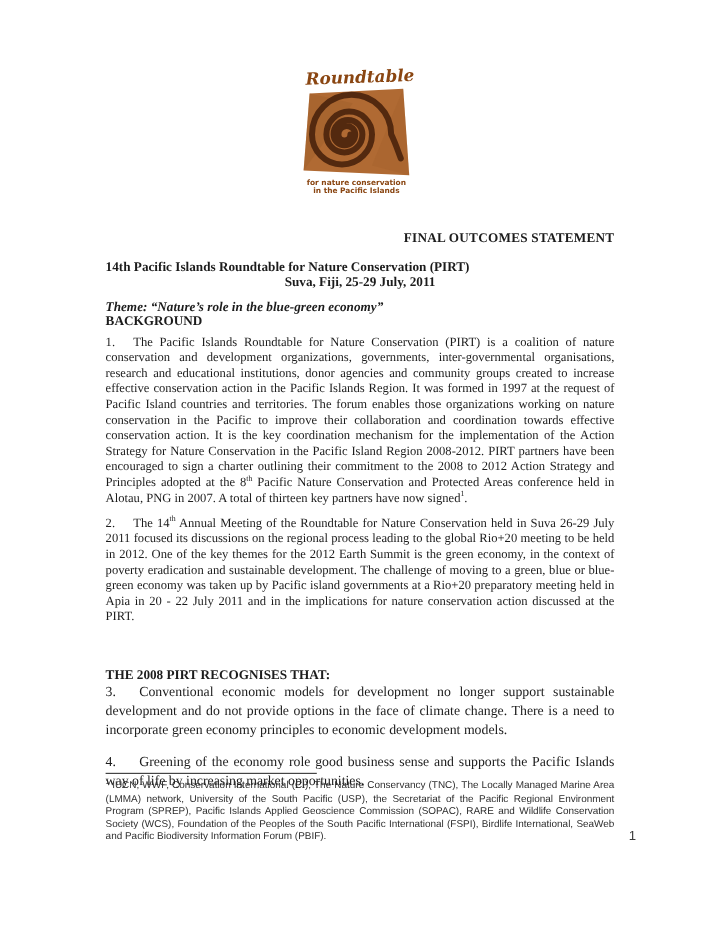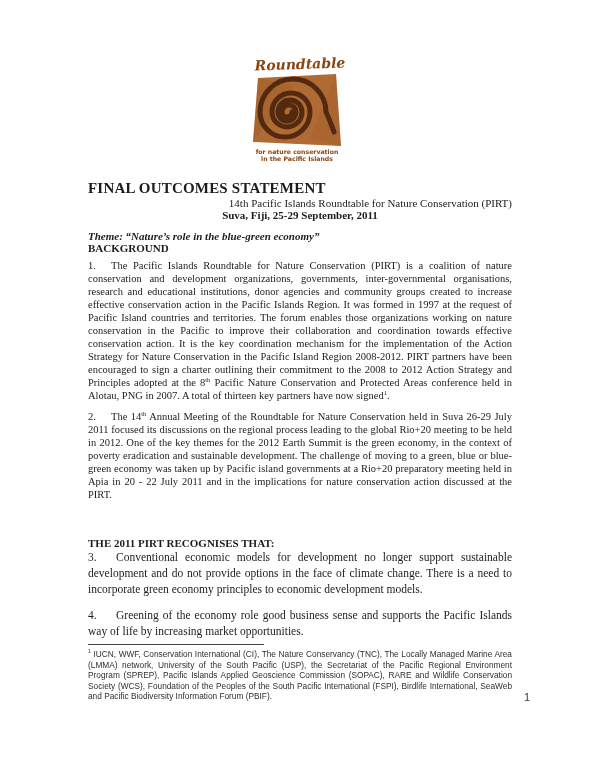--- a/index.html
+++ b/index.html
@@ -10,22 +10,22 @@
     margin:0 auto;
     background:#ffffff;
     font-family:"Liberation Serif", serif;
     color:#1c1c1c;
     overflow:hidden;
   }
   .content { padding:0 88px; }
 
   .logo-wrap { padding-top:56px; text-align:center; }
 
-  .doc-title   { margin-top:12px; text-align:left; font-size:15px; font-weight:bold; letter-spacing:0.2px; }
-  .doc-sub1    { margin-top:0; text-align:right; font-size:11px; font-weight:normal; }
+  .doc-title   { margin-top:24px; text-align:right; font-size:11px; font-weight:bold; letter-spacing:0.2px; }
+  .doc-sub1    { margin-top:12px; text-align:left; font-size:11px; font-weight:bold; }
   .doc-sub2    { text-align:center; font-size:11px; font-weight:bold; }
   .doc-theme   { margin-top:9px;  text-align:left; font-size:11px; font-weight:bold; font-style:italic; }
 
   .sec-head    { font-size:11px; font-weight:bold; text-align:left; }
   .sec-background { margin-top:0; }
   .sec-recognises { margin-top:36px; }
 
   .para { text-align:justify; }
   .body-sm { font-size:10.5px; line-height:13px; }
   .body-lg { font-size:11.5px; line-height:16px; }
@@ -75,31 +75,31 @@
                  A 7 7 0 0 0 34 56
                  A 5 5 0 0 0 44 56" fill="none" stroke-width="5" stroke-linecap="round" stroke="#53290f"></path>
         <text x="49" y="98" text-anchor="middle" font-family="DejaVu Sans, sans-serif" font-weight="bold" font-size="6.2" fill="#8a4612">for nature conservation</text>
         <text x="49" y="105" text-anchor="middle" font-family="DejaVu Sans, sans-serif" font-weight="bold" font-size="6.2" fill="#8a4612">in the Pacific Islands</text>
       </svg>
     </div>
 
     <div class="doc-title">FINAL OUTCOMES STATEMENT</div>
 
     <div class="doc-sub1">14th Pacific Islands Roundtable for Nature Conservation (PIRT)</div>
-    <div class="doc-sub2">Suva, Fiji, 25-29 September, 2011</div>
+    <div class="doc-sub2">Suva, Fiji, 25-29 July, 2011</div>
 
     <div class="doc-theme">Theme: “Nature’s role in the blue-green economy”</div>
 
     <div class="sec-head sec-background">BACKGROUND</div>
 
     <div class="para body-sm p1"><span class="num">1.</span><span><span>The Pacific Islands Roundtable for Nature Conservation (PIRT) is a coalition of nature conservation and development organizations, governments, inter-governmental organisations, research and educational institutions, donor agencies and community groups created to increase effective conservation action in the Pacific Islands Region. It was formed in 1997 at the request of Pacific Island countries and territories. The forum enables those organizations working on nature conservation in the Pacific to improve their collaboration and coordination towards effective conservation action. It is the key coordination mechanism for the implementation of the Action Strategy for Nature Conservation in the Pacific Island Region 2008-2012. PIRT partners have been encouraged to sign a charter outlining their commitment to the 2008 to 2012 Action Strategy and Principles adopted at the 8</span><sup>th</sup><span> Pacific Nature Conservation and Protected Areas conference held in Alotau, PNG in 2007. A total of thirteen key partners have now signed</span><sup>1</sup><span>.</span></span></div>
 
     <div class="para body-sm p2"><span class="num">2.</span><span><span>The 14</span><sup>th</sup><span> Annual Meeting of the Roundtable for Nature Conservation held in Suva 26-29 July 2011 focused its discussions on the regional process leading to the global Rio+20 meeting to be held in 2012. One of the key themes for the 2012 Earth Summit is the green economy, in the context of poverty eradication and sustainable development. The challenge of moving to a green, blue or blue-green economy was taken up by Pacific island governments at a Rio+20 preparatory meeting held in Apia in 20 - 22 July 2011 and in the implications for nature conservation action discussed at the PIRT.</span></span></div>
 
-    <div class="sec-head sec-recognises">THE 2011 PIRT RECOGNISES THAT:</div>
+    <div class="sec-head sec-recognises">THE 2008 PIRT RECOGNISES THAT:</div>
 
     <div class="para body-lg p3"><span class="num">3.</span><span><span>Conventional economic models for development no longer support sustainable development and do not provide options in the face of climate change. There is a need to incorporate green economy principles to economic development models.</span></span></div>
 
     <div class="para body-lg p4"><span class="num">4.</span><span><span>Greening of the economy role good business sense and supports the Pacific Islands way of life by increasing market opportunities.</span></span></div>
 
 
   </div>
 
   <div class="footnote-block">
     <div class="footnote-rule"></div>

